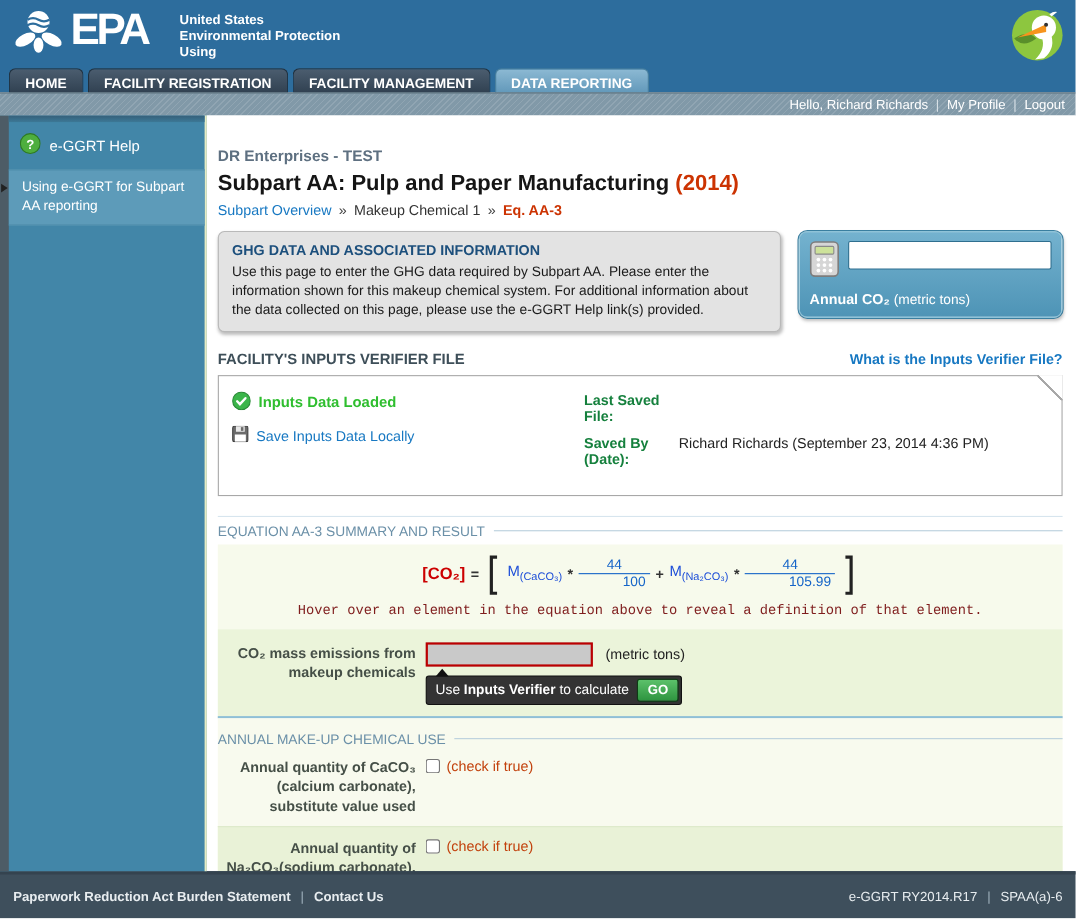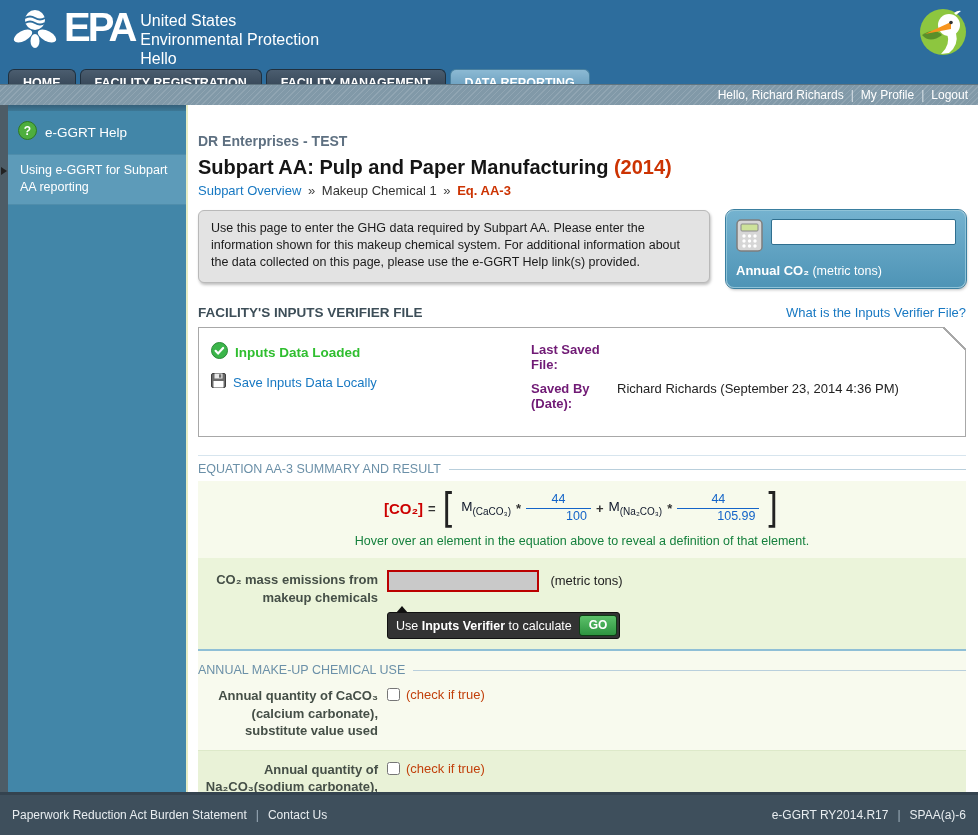--- a/index.html
+++ b/index.html
@@ -4,21 +4,21 @@
 <style>
   * { box-sizing: border-box; margin: 0; padding: 0; }
   body { font-family: "Liberation Sans", "DejaVu Sans", sans-serif; background: #fff; }
   .page { width: 978px; height: 835px; display: flex; flex-direction: column; overflow: hidden; background: #fff; }
 
   
   .masthead { height: 84px; background: #2d6d9d; display: flex; flex-direction: column; }
   .brandrow { flex: 1; display: flex; justify-content: space-between; padding: 5px 10px 0 12px; }
   .epa-group { display: flex; align-items: flex-start; gap: 6px; }
   .epa-word { color: #fff; font-size: 40px; font-weight: bold; letter-spacing: -3px; line-height: 44px; }
-  .agency-text { color: #fff; font-size: 16px; font-weight: normal; line-height: 1.2; padding-top: 6px; }
+  .agency-text { color: #fff; font-size: 12px; font-weight: bold; line-height: 1.2; padding-top: 6px; margin-left: 23px; }
   .ggrt-group { display: flex; align-items: flex-start; gap: 8px; text-align: right; padding-top: 2px; }
   .ggrt-name { color: #b5d334; font-size: 30px; font-weight: bold; letter-spacing: 1px; line-height: 30px; font-family: "DejaVu Sans Mono", monospace; }
   .ggrt-sub { color: #fff; font-size: 11.5px; font-weight: bold; line-height: 1.25; }
 
   .tabs { display: flex; align-items: flex-end; gap: 4px; padding: 0 0 0 8px; height: 28px; }
   .tab { background: linear-gradient(#4b5d6f, #2c3c4c); color: #fff; font-weight: bold; font-size: 12.5px;
          padding: 6px 14px 5px; border-radius: 6px 6px 0 0; border: 1px solid #20303e; border-bottom: none;
          cursor: pointer; white-space: nowrap; }
   .tab.active { background: linear-gradient(#8cb9d3, #5causes); background: linear-gradient(#8cb9d3, #5b93b6); border-color: #49809f; }
 
@@ -60,57 +60,57 @@
              border-radius: 8px; padding: 8px 9px 9px; box-shadow: 1px 2px 3px rgba(0,0,0,0.25); }
   .co2-box-top { display: flex; gap: 8px; align-items: flex-start; }
   .co2-display { flex: 1; height: 26px; background: #fff; border: 1px solid #2f6f8f; border-radius: 2px;
                  font-size: 13px; padding: 0 5px; width: 100%; }
   .co2-box-label { margin-top: 7px; color: #fff; font-size: 12.5px; }
   .co2-box-label b { font-size: 13px; }
 
   
   .verifier-head { display: flex; justify-content: space-between; align-items: baseline; margin-top: 17px; }
   .verifier-title { color: #3d4e58; font-weight: bold; font-size: 13.5px; }
-  .verifier-link { color: #1778c2; font-weight: normal; font-size: 13px; text-decoration: none; cursor: pointer; }
+  .verifier-link { color: #1778c2; font-weight: bold; font-size: 13px; text-decoration: none; cursor: pointer; }
   .verifier-box { position: relative; margin-top: 7px; border: 1px solid #a8a8a8; background: #fff; padding: 14px 12px 16px; display: flex; }
   .vb-notch { position: absolute; top: -1px; right: -1px; width: 23px; height: 23px;
               background: linear-gradient(to top right, rgba(0,0,0,0) 0 46%, #a8a8a8 46% 53%, #fff 53% 100%); }
   .vb-left { width: 300px; flex: none; }
   .status-line { display: flex; align-items: center; gap: 7px; color: #2fbe2f; font-weight: bold; font-size: 13.5px; }
   .save-line { display: flex; align-items: center; gap: 7px; margin-top: 11px; }
   .save-line a { color: #1778c2; font-size: 13px; text-decoration: none; cursor: pointer; }
   .vb-right { flex: 1; font-size: 13px; }
   .vb-row { display: flex; margin-bottom: 9px; }
-  .vb-label { width: 106px; flex: none; font-weight: bold; color: #701a75; padding-left: 20px; }
+  .vb-label { width: 106px; flex: none; font-weight: bold; color: #15803d; padding-left: 20px; }
   .vb-value { color: #222; }
 
   
   .section-head { display: flex; align-items: center; gap: 8px; color: #6b90a8; font-size: 12.5px; }
   .section-head .rule { flex: 1; height: 1px; background: #b9cfdc; }
   .equation-section { margin-top: 18px; border-top: 1px solid #d7e5ee; padding-top: 6px; }
   .eq-area { background: #f7faec; text-align: center; padding: 10px 0 10px; margin-top: 5px; }
   .eq-line { display: inline-flex; align-items: center; gap: 5px; }
   .eq-result { color: #cc0000; font-weight: bold; font-size: 15px; }
   .eq-op { color: #333; font-size: 13px; font-weight: bold; }
   .eq-bracket { color: #222; font-size: 40px; font-weight: 400; line-height: 0.85; font-family: "DejaVu Sans", sans-serif; transform: scaleX(0.8); }
-  .mterm { color: #0f172a; font-size: 13.5px; cursor: pointer; }
+  .mterm { color: #1d4ed8; font-size: 13.5px; cursor: pointer; }
   .mterm sub { font-size: 10px; }
   .frac { display: inline-block; text-align: center; color: #1464c8; font-size: 12.5px; vertical-align: middle; cursor: pointer; line-height: 1.25; }
   .frac .num { display: block; border-bottom: 1px solid #1464c8; padding: 0 4px; }
   .frac .den { display: block; padding: 0 4px; margin-left: 36px; }
-  .eq-note { color: #15803d; font-size: 12.5px; margin-top: 9px; }
+  .eq-note { color: #7f1d1d; font-size: 12.5px; margin-top: 9px; font-family: Liberation Mono, monospace; }
 
   
   .co2-row { background: #ebf4da; border-bottom: 2px solid #8fbfd6; display: flex; padding: 12px 0 10px; }
   .form-label { width: 180px; flex: none; text-align: right; font-weight: bold; color: #454f47; font-size: 13px; line-height: 1.35; padding-top: 1px; }
   .field-area { margin-left: 9px; }
   .co2-input { width: 152px; height: 22px; background: #c9c9c9; border: 2px solid #bb0000; vertical-align: middle; }
   .units { color: #222; font-size: 13px; margin-left: 7px; }
   .tipwrap { position: relative; display: inline-flex; align-items: center; background: #333; border: 1px solid #111;
-             border-radius: 3px; padding: 2px 2px 2px 8px; margin-top: 20px; gap: 7px; }
+             border-radius: 3px; padding: 2px 2px 2px 8px; margin-top: 8px; gap: 7px; }
   .tip-text { color: #fff; font-size: 12.5px; white-space: nowrap; }
   .tip-tri { position: absolute; top: -7px; left: 8px; width: 0; height: 0;
              border-left: 6px solid transparent; border-right: 6px solid transparent; border-bottom: 7px solid #111; }
   .go-btn { background: linear-gradient(#5cc16a, #2e9440); color: #fff; font-weight: bold; font-size: 12px;
             border: 1px solid #0d3d14; border-radius: 3px; padding: 2px 9px 3px; cursor: pointer; }
 
   
   .chem-section { background: #f8faee; margin-top: 0; padding-top: 12px; border-bottom: 2px solid #8fbfd6; }
   .chem-row { display: flex; padding: 9px 0 10px; }
   .chem-row.alt { background: #e9f2d7; border-top: 1px solid #dde9c9; }
@@ -121,21 +121,21 @@
   
   .buttons-row { display: flex; gap: 16px; padding: 12px 0 0 0; }
   .btn { color: #fff; font-weight: bold; font-size: 12px; letter-spacing: 0.5px; border-radius: 4px;
          padding: 4px 13px 5px; cursor: pointer; text-shadow: 0 -1px 1px rgba(0,0,0,0.4); }
   .btn-cancel { background: linear-gradient(#7d7d7d, #4f4f4f); border: 1px solid #3a3a3a; }
   .btn-save { background: linear-gradient(#57ba5b, #2e9234); border: 1px solid #1f6f24; }
 
   
   .footer { height: 43px; background: #3e4f5c; border-top: 3px solid #34434f; display: flex; justify-content: space-between;
             align-items: center; padding: 0 12px; color: #e8edf0; font-size: 12px; flex: none; }
-  .footer a { color: #e8edf0; text-decoration: none; cursor: pointer; }
+  .footer a { color: #e8edf0; text-decoration: none; cursor: pointer; font-weight: bold; }
   .ft-group { display: flex; align-items: center; gap: 9px; }
   .ft-sep { color: #9fb0bc; }
 
   .icon { flex: none; display: inline-block; }
 </style>
 </head>
 <body>
 
 <div class="page">
 
@@ -149,21 +149,21 @@
             <path d="M13 18 q5 -3 10 0 t10 0" stroke="#2d6d9d" fill="none" stroke-width="2"></path>
             <ellipse cx="11" cy="31" rx="10" ry="5" transform="rotate(-28 11 31)" fill="#fff"></ellipse>
             <ellipse cx="35" cy="31" rx="10" ry="5" transform="rotate(28 35 31)" fill="#fff"></ellipse>
             <ellipse cx="23" cy="36" rx="4.5" ry="7" fill="#fff"></ellipse>
           </svg>
         </span>
         <div class="epa-word">EPA</div>
         <div class="agency-text">
           <div>United States</div>
           <div>Environmental Protection</div>
-          <div>Hello</div>
+          <div>Using</div>
         </div>
       </div>
       <div class="ggrt-group">
         <span class="icon">
           <svg width="50" height="50" viewBox="0 0 50 50">
             <circle cx="25" cy="25" r="23" fill="#8dc63f"></circle>
             <path d="M4 28 q12 -8 20 0 q-12 9 -20 0 z" fill="#5a8f2a"></path>
             <path d="M36 6 q4 -3 7 -2 l-5 4 z" fill="#fff"></path>
             <circle cx="31" cy="18" r="11" fill="#fff"></circle>
             <path d="M38 26 q3 12 -7 20 l-8 1 q10 -9 6 -21 z" fill="#fff"></path>
@@ -217,20 +217,21 @@
       <div class="breadcrumb">
         <a>Subpart Overview</a>
         <span class="crumb-sep">»</span>
         <span>Makeup Chemical 1</span>
         <span class="crumb-sep">»</span>
         <span class="crumb-current">Eq. AA-3</span>
       </div>
 
       <div class="boxes-row">
         <div class="ghg-box">
+          <div class="ghg-title">GHG DATA AND ASSOCIATED INFORMATION</div>
           <div class="ghg-body">Use this page to enter the GHG data required by Subpart AA. Please enter the information shown for this makeup chemical system. For additional information about the data collected on this page, please use the e-GGRT Help link(s) provided.</div>
         </div>
         <div class="co2-box">
           <div class="co2-box-top">
             <span class="icon">
               <svg width="27" height="33" viewBox="0 0 27 33">
                 <rect x="1" y="1" width="25" height="31" rx="4" fill="#d6d6d6" stroke="#7d7d7d" stroke-width="1.5"></rect>
                 <rect x="5" y="5" width="17" height="7" rx="1" fill="#cde29a" stroke="#8a8a8a" stroke-width="1"></rect>
                 <g fill="#fff">
                   <circle cx="8" cy="17" r="1.7"></circle>

